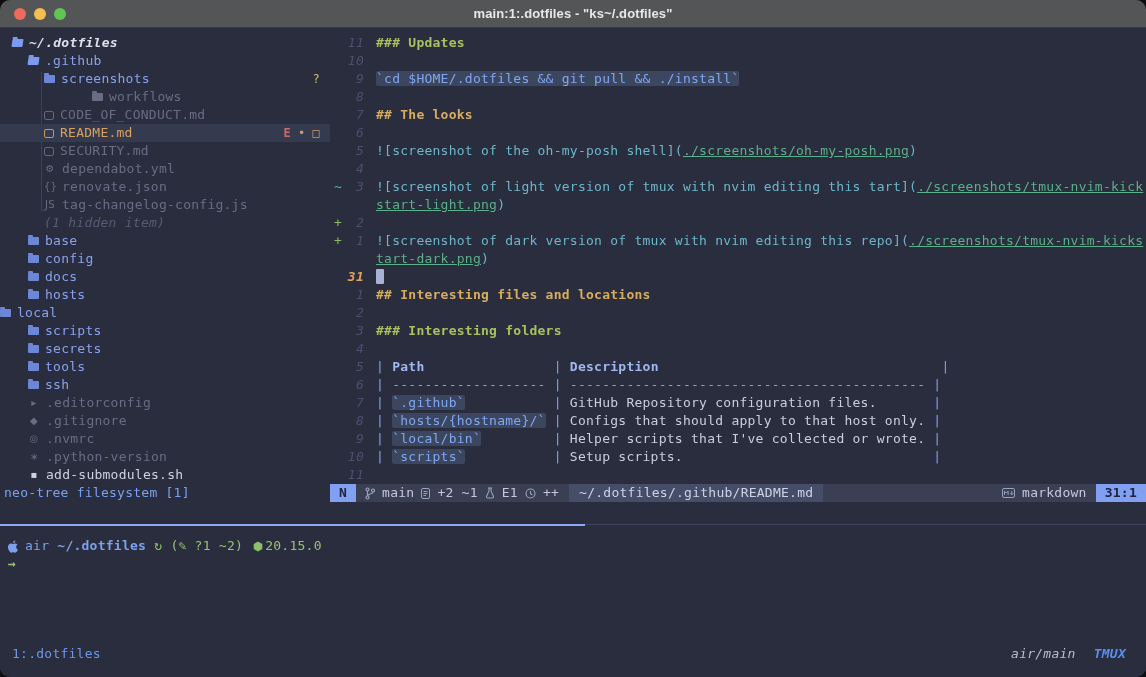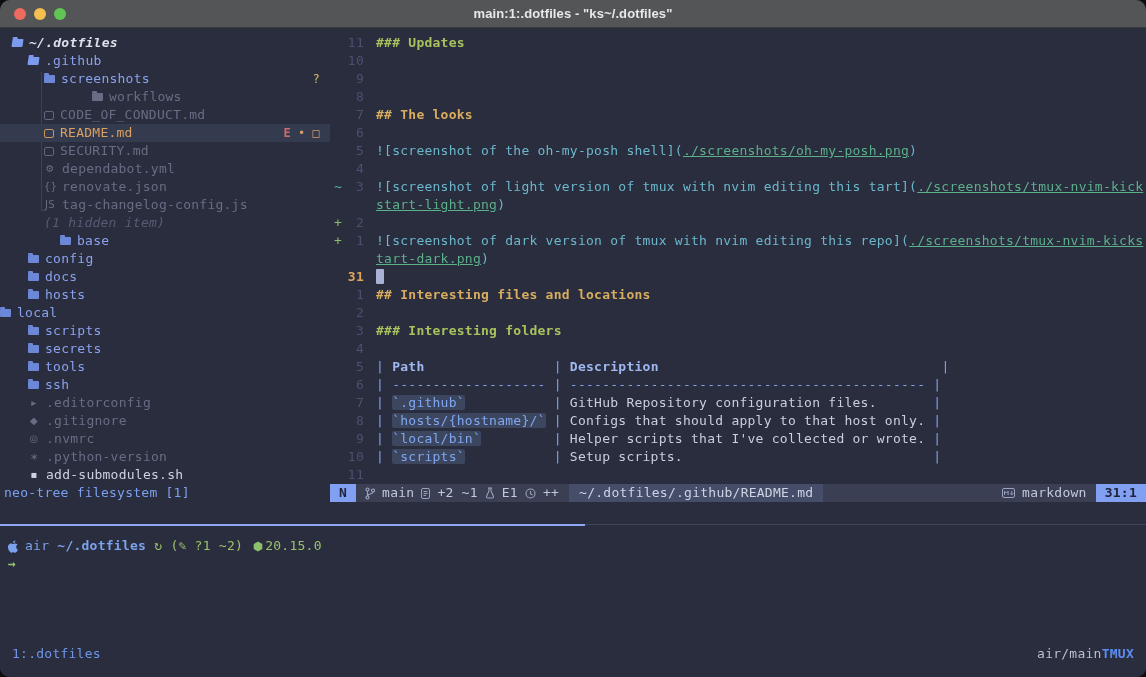--- a/index.html
+++ b/index.html
@@ -50,21 +50,21 @@
   .b-red{color:#cf6a6a;font-weight:bold;}
   .b-orange{color:#d19a66;}
   .guide{position:absolute;left:41px;width:6px;border-left:1px solid #3a4159;}
   .guide::after{content:"";position:absolute;left:0;bottom:0;width:5px;border-bottom:1px solid #3a4159;}
   
   .editor{position:absolute;top:6px;left:330px;right:0;}
   .eline{height:18px;display:flex;white-space:pre;}
   .esign{width:12px;padding-left:4px;flex:none;}
   .sg-green{color:#84bf6a;}
   .sg-teal{color:#56b3b3;}
-  .enum{width:22px;flex:none;text-align:right;color:#4a5170;}
+  .enum{width:22px;flex:none;text-align:right;color:#4a5170;font-style:italic;}
   .enum.cur{color:#e0a458;font-weight:bold;}
   .etext{margin-left:12px;}
   .cursor{display:inline-block;width:8px;height:15px;background:#a9b1d6;border-radius:1px;vertical-align:-3px;}
   .sg-h2{color:#d9ad5f;font-weight:bold;}
   .sg-h3{color:#a8c35e;font-weight:bold;}
   .sg-code{color:#80a7f2;background:#3d465f;border-radius:2px;}
   .sg-md{color:#6cb7cc;}
   .sg-url{color:#5cb08a;text-decoration:underline;}
   .sg-tpipe{color:#7ea2e8;}
   .sg-thead{color:#9fb8f2;font-weight:bold;}
@@ -89,21 +89,21 @@
   .promptline{position:absolute;left:8px;height:18px;display:flex;align-items:center;white-space:pre;}
   .p-blue{color:#7ca2ee;}
   .p-green{color:#9ac26d;}
   .p-bold{font-weight:bold;}
   .pl1{top:35px;}
   .pl2{top:53px;color:#9ac26d;font-weight:bold;}
   .picon{display:inline-flex;margin-right:6px;}
   
   .tmuxbar{position:absolute;left:0;right:0;top:143px;height:18px;display:flex;align-items:center;}
   .tmux-left{margin-left:12px;color:#6f96e8;}
-  .tmux-right{margin-left:auto;margin-right:12px;display:flex;align-items:center;}
+  .tmux-right{margin-left:auto;margin-right:20px;display:flex;gap:18px;align-items:center;font-style:italic;}
   .tmux-session{color:#b9bfd3;}
   .tmux-badge{color:#5c8df0;font-weight:bold;}
 </style>
 </head>
 <body>
 
 <div class="window">
 
   <div class="titlebar">
     <div class="traffic">
@@ -122,40 +122,40 @@
         <div class="trow" style="padding-left: 28px;"><span class="fico open"></span><span class="tlabel st-dir">.github</span></div>
         <div class="trow" style="padding-left: 44px;"><span class="fico"></span><span class="tlabel st-dir">screenshots</span><span class="badges"><span class="b-amber">?</span></span></div>
         <div class="trow" style="padding-left: 44px; margin-left: 48px;"><span class="fico gray"></span><span class="tlabel st-muted">workflows</span></div>
         <div class="trow" style="padding-left: 44px;"><span class="docico st-muted"></span><span class="tlabel st-muted">CODE_OF_CONDUCT.md</span></div>
         <div class="trow sel" style="padding-left: 44px;"><span class="docico st-readme"></span><span class="tlabel st-readme">README.md</span><span class="badges"><span class="b-red">E</span><span class="b-orange">•</span><span class="b-orange">□</span></span></div>
         <div class="trow" style="padding-left: 44px;"><span class="docico st-muted"></span><span class="tlabel st-muted">SECURITY.md</span></div>
         <div class="trow" style="padding-left: 44px;"><span class="tico st-muted">⚙</span><span class="tlabel st-muted">dependabot.yml</span></div>
         <div class="trow" style="padding-left: 44px;"><span class="tico st-muted">{}</span><span class="tlabel st-muted">renovate.json</span></div>
         <div class="trow" style="padding-left: 44px;"><span class="tico st-muted">JS</span><span class="tlabel st-muted">tag-changelog-config.js</span></div>
         <div class="trow" style="padding-left: 44px;"><span class="tlabel st-hidden" style="margin-left: 0px;">(1 hidden item)</span></div>
-        <div class="trow" style="padding-left: 28px; margin-left: 32px;"><span class="fico"></span><span class="tlabel st-dir">base</span></div>
+        <div class="trow" style="padding-left: 28px;"><span class="fico"></span><span class="tlabel st-dir">base</span></div>
         <div class="trow" style="padding-left: 28px;"><span class="fico"></span><span class="tlabel st-dir">config</span></div>
         <div class="trow" style="padding-left: 28px;"><span class="fico"></span><span class="tlabel st-dir">docs</span></div>
         <div class="trow" style="padding-left: 28px;"><span class="fico"></span><span class="tlabel st-dir">hosts</span></div>
         <div class="trow" style=""><span class="fico"></span><span class="tlabel st-dir">local</span></div>
         <div class="trow" style="padding-left: 28px;"><span class="fico"></span><span class="tlabel st-dir">scripts</span></div>
         <div class="trow" style="padding-left: 28px;"><span class="fico"></span><span class="tlabel st-dir">secrets</span></div>
         <div class="trow" style="padding-left: 28px;"><span class="fico"></span><span class="tlabel st-dir">tools</span></div>
         <div class="trow" style="padding-left: 28px;"><span class="fico"></span><span class="tlabel st-dir">ssh</span></div>
         <div class="trow" style="padding-left: 28px;"><span class="tico st-muted">▸</span><span class="tlabel st-muted">.editorconfig</span></div>
         <div class="trow" style="padding-left: 28px;"><span class="tico st-muted">◆</span><span class="tlabel st-muted">.gitignore</span></div>
         <div class="trow" style="padding-left: 28px;"><span class="tico st-muted">◎</span><span class="tlabel st-muted">.nvmrc</span></div>
         <div class="trow" style="padding-left: 28px;"><span class="tico st-muted">∗</span><span class="tlabel st-muted">.python-version</span></div>
         <div class="trow" style="padding-left: 28px;"><span class="tico st-file">▪</span><span class="tlabel st-file">add-submodules.sh</span></div>
       </div>
 
     <div class="editor" id="editor">
         <div class="eline"><span class="esign"></span><span class="enum">11</span><span class="etext"><span class="sg-h3">### Updates</span></span></div>
         <div class="eline"><span class="esign"></span><span class="enum">10</span><span class="etext"></span></div>
-        <div class="eline"><span class="esign"></span><span class="enum">9</span></div>
+        <div class="eline"><span class="esign"></span><span class="enum">9</span><span class="etext"><span class="sg-code">`cd $HOME/.dotfiles &amp;&amp; git pull &amp;&amp; ./install`</span></span></div>
         <div class="eline"><span class="esign"></span><span class="enum">8</span><span class="etext"></span></div>
         <div class="eline"><span class="esign"></span><span class="enum">7</span><span class="etext"><span class="sg-h2">## The looks</span></span></div>
         <div class="eline"><span class="esign"></span><span class="enum">6</span><span class="etext"></span></div>
         <div class="eline"><span class="esign"></span><span class="enum">5</span><span class="etext"><span class="sg-md">![screenshot of the oh-my-posh shell](</span><span class="sg-url">./screenshots/oh-my-posh.png</span><span class="sg-md">)</span></span></div>
         <div class="eline"><span class="esign"></span><span class="enum">4</span><span class="etext"></span></div>
         <div class="eline"><span class="esign sg-teal">~</span><span class="enum">3</span><span class="etext"><span class="sg-md">![screenshot of light version of tmux with nvim editing this tart](</span><span class="sg-url">./screenshots/tmux-nvim-kick</span></span></div>
         <div class="eline"><span class="esign"></span><span class="enum"></span><span class="etext"><span class="sg-url">start-light.png</span><span class="sg-md">)</span></span></div>
         <div class="eline"><span class="esign sg-green">+</span><span class="enum">2</span><span class="etext"></span></div>
         <div class="eline"><span class="esign sg-green">+</span><span class="enum">1</span><span class="etext"><span class="sg-md">![screenshot of dark version of tmux with nvim editing this repo](</span><span class="sg-url">./screenshots/tmux-nvim-kicks</span></span></div>
         <div class="eline"><span class="esign"></span><span class="enum"></span><span class="etext"><span class="sg-url">tart-dark.png</span><span class="sg-md">)</span></span></div>

